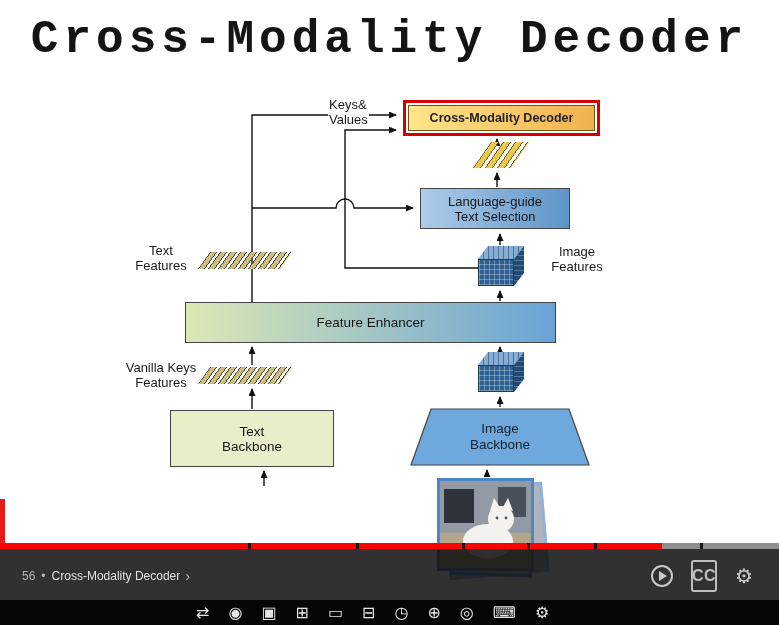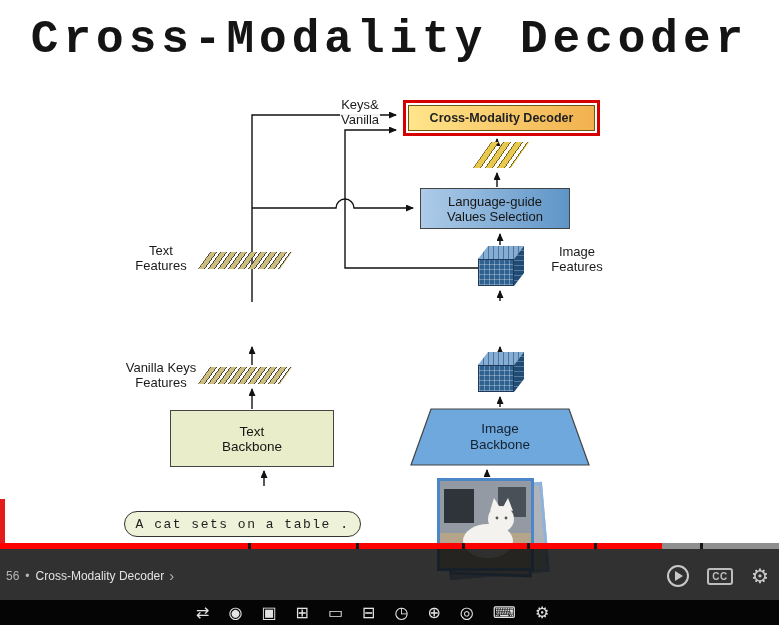--- a/index.html
+++ b/index.html
@@ -3,21 +3,21 @@
 <meta charset="utf-8">
 <style>
   html,body{margin:0;padding:0;background:#fff;}
   *{box-sizing:border-box;}
   .frame{position:relative;width:779px;height:625px;overflow:hidden;background:#a21caf;font-family:"Liberation Sans",sans-serif;}
   .video{position:absolute;left:0;top:0;width:779px;height:600px;background:#ffffff;}
   .slide-title{margin:0;padding-top:14px;text-align:center;white-space:nowrap;
     font-family:"Liberation Mono",monospace;font-weight:700;font-size:46px;letter-spacing:5px;color:#141414;}
   .connectors{position:absolute;left:0;top:0;}
   .lbl{position:absolute;font-size:13px;line-height:15px;color:#1a1a1a;text-align:center;}
-  .lbl.right{text-align:center;}
+  .lbl.right{text-align:left;}
   .halo{background:rgba(255,255,255,.92);padding:0 1px;}
   .box{position:absolute;border:1px solid #444;display:flex;flex-direction:column;align-items:center;justify-content:center;
     font-size:13px;line-height:15px;color:#161616;text-align:right;}
   .cmd-outer{position:absolute;left:403px;top:100px;width:197px;height:36px;border:3px solid var(--cmd_frame);background:#fff;padding:2px;}
   .cmd-inner{width:100%;height:100%;border:1px solid #6b5618;display:flex;align-items:center;justify-content:center;
     background:linear-gradient(90deg,var(--cmd_fill_left),var(--cmd_fill_right));font-size:12.5px;font-weight:700;color:#222;}
   .lqs{left:420px;top:188px;width:150px;height:41px;background:linear-gradient(90deg,var(--lqs_left),var(--lqs_right));}
   .fe{left:185px;top:302px;width:371px;height:41px;background:linear-gradient(90deg,var(--enhancer_left),var(--enhancer_right));font-size:13.5px;}
   .tb{left:170px;top:410px;width:164px;height:57px;background:var(--backbone_text);font-size:13.5px;}
   .ib-wrap{position:absolute;left:410px;top:408px;width:180px;height:58px;}
@@ -44,30 +44,30 @@
   .photo.back{left:446px;top:486px;width:100px;height:90px;background:#aeb4ba;border-color:#8fb2dc;transform:rotate(-5deg);z-index:1;}
   .photo.small{left:450px;top:550px;width:82px;height:26px;background:#cbbfa8;transform:rotate(2deg);z-index:1;}
   .photo.front{left:437px;top:478px;width:97px;height:93px;background:#939aa3;z-index:2;}
   .red-edge{position:absolute;left:0;top:499px;width:5px;height:45px;background:#e31b1b;z-index:4;}
   
   .scrim{position:absolute;left:0;top:543px;width:779px;height:57px;background:rgba(15,15,15,.86);z-index:5;}
   .progress{position:absolute;left:0;top:0;width:779px;height:6px;z-index:7;cursor:pointer;}
   .ptrack{position:absolute;inset:0;}
   .pwatched{position:absolute;left:0;top:0;height:100%;}
   .pgap{position:absolute;top:0;width:3px;height:100%;background:#161616;}
-  .controls{position:absolute;left:0;right:0;top:20px;height:26px;display:flex;align-items:center;padding:0 6px;color:#cfcfcf;text-align:center;}
+  .controls{position:absolute;left:0;right:0;top:20px;height:26px;display:flex;align-items:center;padding:0 22px;color:#cfcfcf;text-align:center;}
   .chap-time{font-size:12px;color:#b5b5b5;}
   .chap-bullet{font-size:12px;color:#b5b5b5;margin:0 6px;}
   .chap-title{font-size:12px;color:#e2e2e2;}
   .chap-chevron{font-size:15px;color:#b5b5b5;margin-left:5px;line-height:12px;}
   .right-icons{margin-left:auto;display:flex;align-items:center;gap:18px;padding-right:4px;}
   .play-badge{width:22px;height:22px;border:2px solid #c9c9c9;border-radius:50%;display:flex;align-items:center;justify-content:center;}
   .play-badge .tri{width:0;height:0;border-left:8px solid #c9c9c9;border-top:5px solid transparent;border-bottom:5px solid transparent;margin-left:2px;}
-  .cc-btn{width:26px;height:17px;border:2px solid #bdbdbd;border-radius:3px;display:flex;align-items:center;justify-content:center;
-    font-size:10px;font-weight:700;color:#bdbdbd;letter-spacing:.5px;}
+  .cc-btn{width:26px;height:32px;border:2px solid #bdbdbd;border-radius:3px;display:flex;align-items:center;justify-content:center;
+    font-size:16px;font-weight:700;color:#bdbdbd;letter-spacing:.5px;}
   .gear{font-size:20px;color:#cccccc;line-height:20px;}
   .bottom-strip{position:absolute;left:0;top:600px;width:779px;height:25px;background:#050505;z-index:6;}
   .tbrow{display:flex;align-items:center;gap:19px;padding-left:196px;height:100%;}
   .tbicon{font-size:16px;color:#e3e3e3;line-height:16px;}
 </style>
 </head>
 <body>
 
 <div class="frame">
 
@@ -92,50 +92,53 @@
         <path d="M500,351 L500,347" marker-end="url(#arw)"></path>
         <path d="M252,409 L252,389" marker-end="url(#arw)"></path>
         <path d="M500,407 L500,397" marker-end="url(#arw)"></path>
         <path d="M264,486 L264,471" marker-end="url(#arw)"></path>
         <path d="M487,477 L487,470" marker-end="url(#arw)"></path>
       </g>
     </svg>
 
     <div class="lbl right" style="left:328px;top:97px;width:64px;">
       <span class="halo">Keys&amp;</span><br>
-      <span class="halo">Vanilla</span>
+      <span class="halo">Values</span>
     </div>
 
     <div class="cmd-outer">
       <div class="cmd-inner">Cross-Modality Decoder</div>
     </div>
 
     <div class="strips queries"></div>
 
     <div class="box lqs">
       <span>Language-guide</span>
-      <span>Values Selection</span>
+      <span>Text Selection</span>
     </div>
 
     <div class="lbl" style="left:130px;top:243px;width:62px;">
       <span>Text</span><br>
       <span>Features</span>
     </div>
     <div class="strips text-feat"></div>
 
     <div class="cube" style="left:478px;top:246px;">
       <div class="topf"></div>
         <div class="frontf"></div>
         <div class="sidef"></div>
     </div>
     <div class="lbl" style="left:546px;top:244px;width:62px;">
       <span>Image</span><br>
       <span>Features</span>
     </div>
 
+    <div class="box fe">
+      <span>Feature Enhancer</span>
+    </div>
 
     <div class="lbl" style="left:122px;top:360px;width:78px;">
       <span>Vanilla Keys</span><br>
       <span>Features</span>
     </div>
     <div class="strips vanilla"></div>
 
     <div class="cube" style="left:478px;top:352px;">
       <div class="topf"></div>
         <div class="frontf"></div>
@@ -150,21 +153,20 @@
     <div class="ib-wrap">
       <svg width="180" height="58" viewBox="0 0 180 58">
         <polygon points="21,1 159,1 179,57 1,57" style="fill:var(--backbone_image);stroke:#444;stroke-width:1.2"></polygon>
       </svg>
       <div class="ib-text">
         <span>Image</span>
         <span>Backbone</span>
       </div>
     </div>
 
-    <div class="pill p2">A cat sets on a table .</div>
 
     <div class="photo back"></div>
     <div class="photo small"></div>
     <div class="photo front">
       <svg width="91" height="87" viewBox="0 0 91 87">
         <rect x="0" y="0" width="91" height="87" fill="#939aa3"></rect>
         <rect x="0" y="52" width="91" height="35" fill="#b3a48a"></rect>
         <rect x="4" y="8" width="30" height="34" fill="#2f343b"></rect>
         <rect x="58" y="6" width="28" height="30" fill="#4a5058"></rect>
         <polygon points="50,30 54,17 61,28" fill="#f4f2ee"></polygon>

